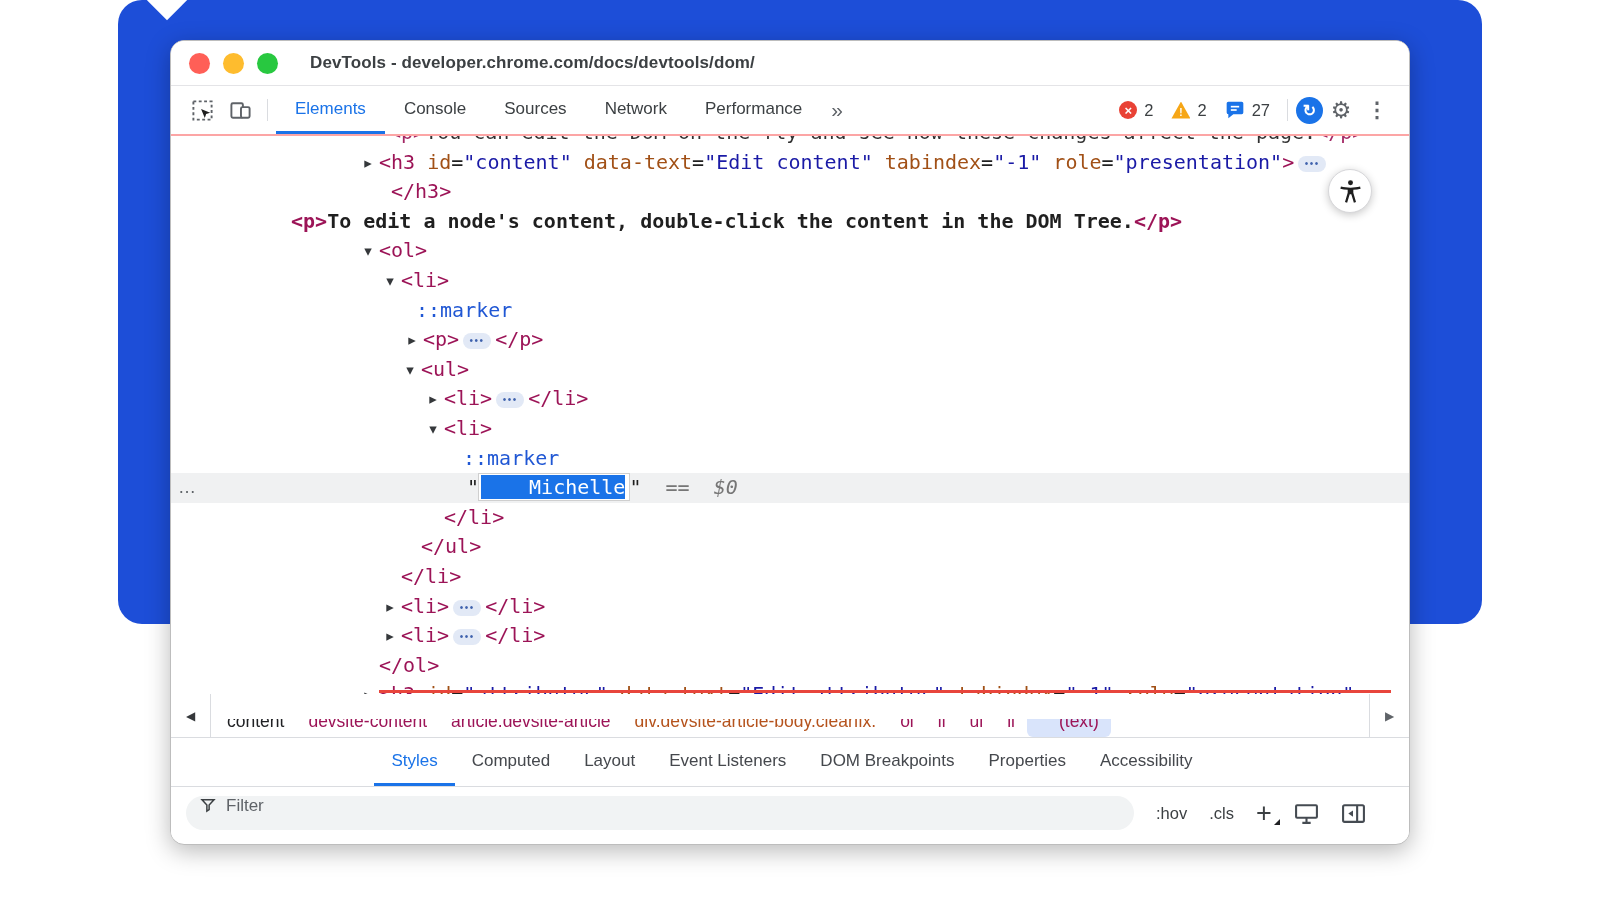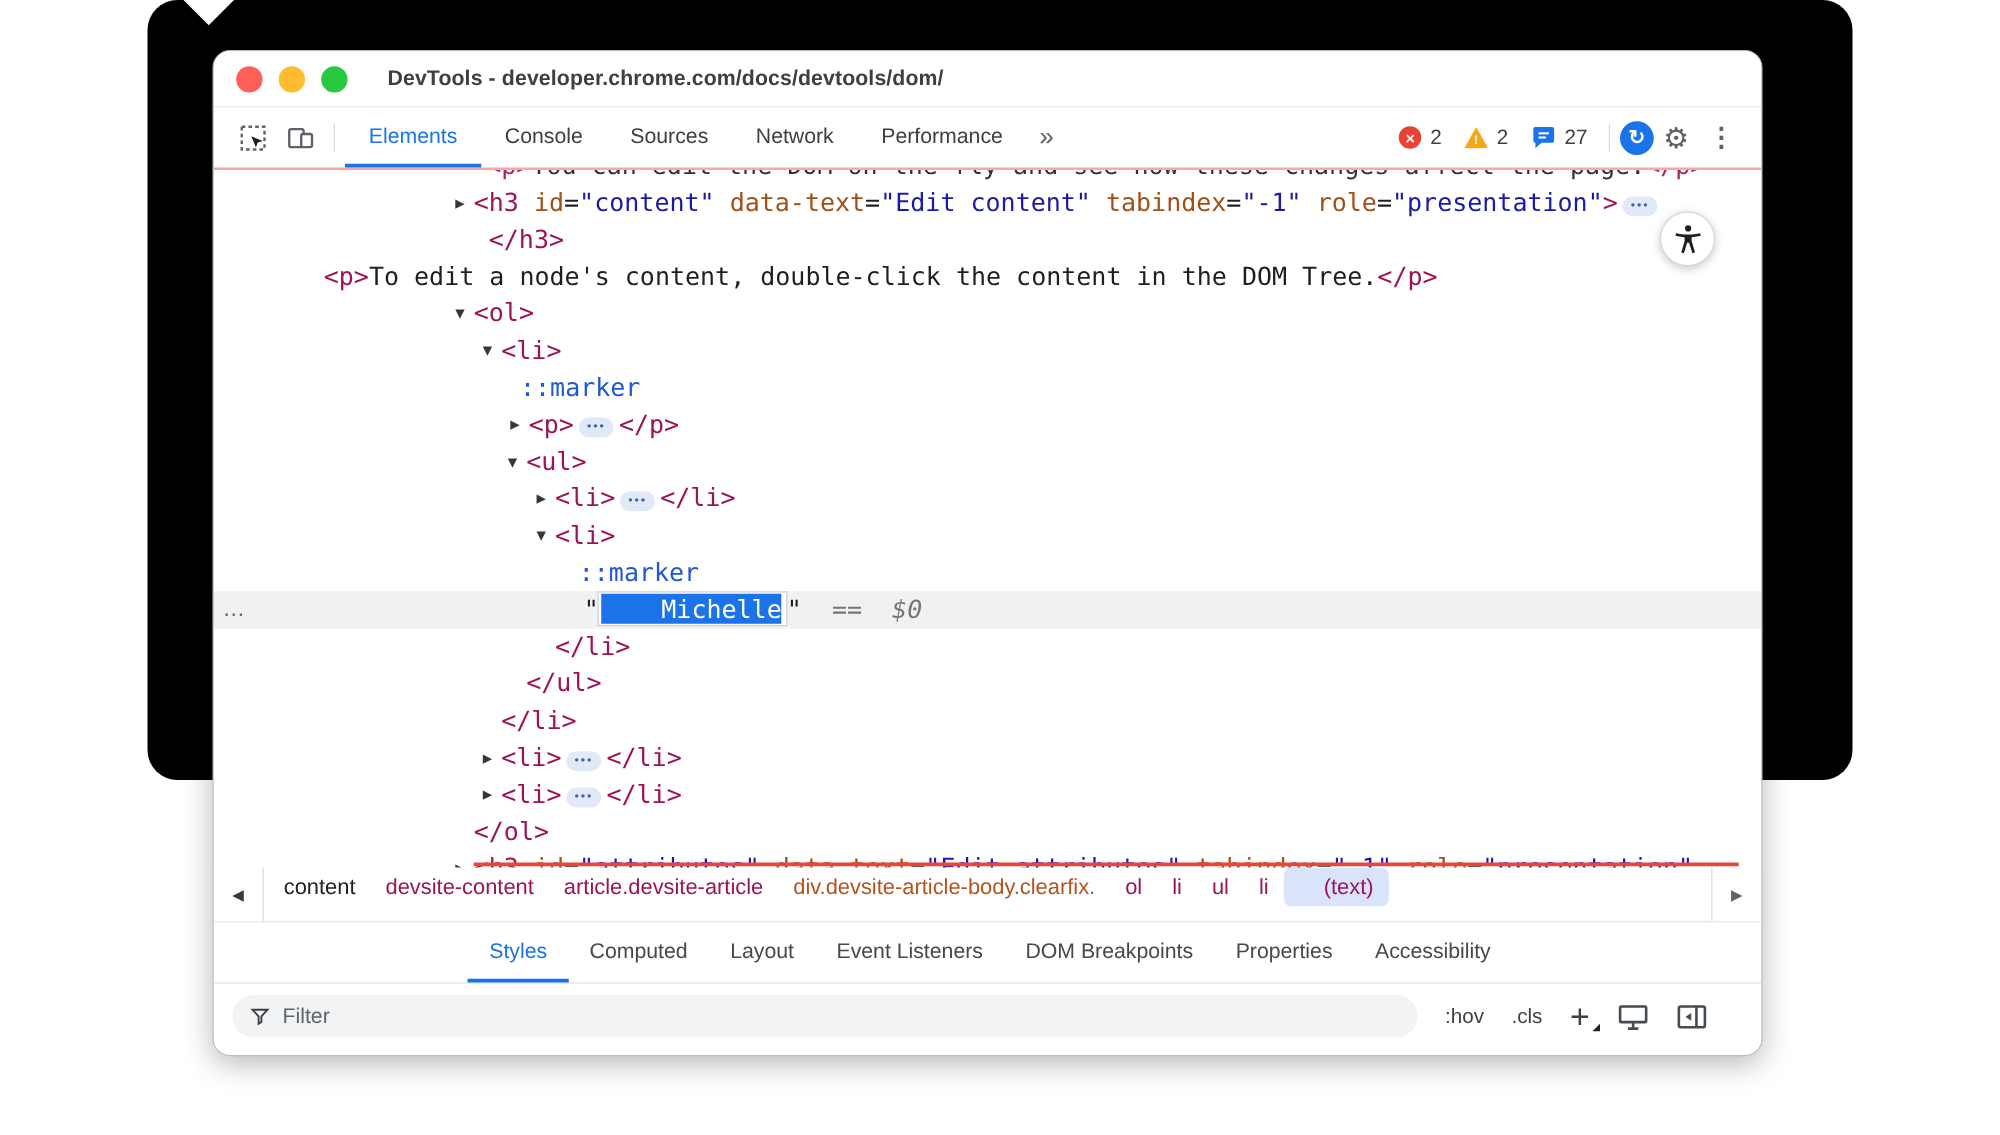--- a/index.html
+++ b/index.html
@@ -1,19 +1,19 @@
 <!DOCTYPE html>
 <html><head>
 <meta charset="utf-8">
 <style>
   * { margin:0; padding:0; box-sizing:border-box; }
   html,body { background:#ffffff; }
   body { width:1600px; height:908px; position:relative; font-family:"Liberation Sans", sans-serif; overflow:hidden; }
 
-  .backdrop { position:absolute; left:118px; top:0; width:1364px; height:624px; background:#000000; border-radius:24px; }
+  .backdrop { position:absolute; left:118px; top:0; width:1364px; height:624px; background:#1d4ed8; border-radius:24px; }
   .notch { position:absolute; left:34px; top:-16px; width:30px; height:30px; background:#ffffff; transform:rotate(45deg); }
 
   .devtools-window { position:absolute; left:52px; top:40px; width:1240px; height:805px; background:#ffffff;
     border:1px solid #bdbdbd; border-radius:14px; box-shadow:0 6px 24px rgba(0,0,0,.28); overflow:hidden; }
 
   
   .titlebar { height:45px; display:flex; align-items:center; border-bottom:1px solid #e4e4e7; padding-left:18px; background:#fff; }
   .traffic-lights { display:flex; gap:13px; align-items:center; }
   .tl { width:21px; height:21px; border-radius:50%; display:inline-block; }
   .tl.red { background:#ff5f57; }
@@ -58,35 +58,35 @@
 
   
   .a11y-fab { position:absolute; left:1157px; top:128px; width:44px; height:44px; border-radius:50%; background:#fff;
     border:1px solid #d7d7da; box-shadow:0 2px 8px rgba(0,0,0,.22); display:flex; align-items:center; justify-content:center; cursor:pointer; z-index:5; }
 
   
   .crumbbar { height:44px; display:flex; align-items:stretch; border-bottom:1px solid #dadce0; background:#fff; }
   .crumb-scroll { width:40px; background:#fff; border:none; font-size:12px; color:#35383b; cursor:pointer; }
   .crumb-scroll.left { border-right:1px solid #dadce0; }
   .crumb-scroll.right { border-left:1px solid #dadce0; color:#5f6368; }
-  .crumbs { flex:1; display:flex; align-items:flex-start; overflow:hidden; padding:0 4px; }
+  .crumbs { flex:1; display:flex; align-items:flex-end; overflow:hidden; padding:0 4px;margin-top:25px; }
   .crumb { font-size:17.5px; padding:5px 12px; white-space:nowrap; cursor:pointer; }
   .crumb-node { color:#9c1457; }
   .crumb-dark { color:#202124; }
   .crumb-orange { color:#b5531d; }
   .crumb.selected { background:#d9e4fb; border-radius:6px;padding-left:32px; }
 
   
   .styles-tabs { height:49px; display:flex; align-items:stretch; border-bottom:1px solid #dadce0; padding-left:4px; background:#fff;justify-content:center; }
   .stab { display:flex; align-items:center; padding:0 17px; font-size:17px; color:#45484d; border-bottom:3px solid transparent; cursor:pointer; }
   .stab.active { color:#1a73e8; border-bottom-color:#1a73e8; font-weight:500; }
 
   
   .filter-row { height:52px; display:flex; align-items:center; gap:22px; padding:0 18px 0 15px; background:#fff; }
-  .filter-input { flex:1; max-width:948px; height:34px; background:#f1f3f4; border-radius:17px; display:flex; align-items:center; gap:9px; padding:0 13px; }
+  .filter-input { flex:1; max-width:948px; height:34px; background:#f1f3f4; border-radius:17px; display:flex; align-items:flex-start; gap:9px; padding:0 13px; }
   .filter-input input { border:none; background:transparent; outline:none; font-size:17px; color:#202124; flex:1; font-family:"Liberation Sans", sans-serif; }
   .filter-input input::placeholder { color:#5f6368; }
   .tool-txt { font-size:16.5px; color:#3c4043; cursor:pointer; white-space:nowrap; }
   .plus-wrap { position:relative; cursor:pointer; }
   .plus { font-size:27px; font-weight:300; color:#3c4043; line-height:1; }
   .plus-corner { position:absolute; right:-8px; bottom:2px; width:0; height:0; border-bottom:6px solid #202124; border-left:6px solid transparent; }
   .ftool-btn { background:none; border:none; cursor:pointer; display:flex; align-items:center; }
 </style>
 </head>
 <body>
@@ -150,21 +150,21 @@
       <button class="sync-btn">↻</button>
       <button class="gear-btn">⚙</button>
       <button class="kebab-btn">⋮</button>
     </div>
 
     <div class="dom-tree" id="dom-tree">
       <div class="red-bar"></div>
     <div class="tree-line cut-top" style="padding-left: 218px;"><span class="t-tag">&lt;p&gt;</span><span class="t-plain">You can edit the DOM on the fly and see how these changes affect the page.</span><span class="t-tag">&lt;/p&gt;</span></div>
         <div class="tree-line" style="padding-left: 208px;"><span class="arrow" style="left: 188px;">▸</span><span class="t-tag">&lt;h3</span><span class="t-attr"> id</span><span class="t-plain">=</span><span class="t-val">"content"</span><span class="t-attr"> data-text</span><span class="t-plain">=</span><span class="t-val">"Edit content"</span><span class="t-attr"> tabindex</span><span class="t-plain">=</span><span class="t-val">"-1"</span><span class="t-attr"> role</span><span class="t-plain">=</span><span class="t-val">"presentation"</span><span class="t-tag">&gt;</span><span class="pill">•••</span></div>
         <div class="tree-line" style="padding-left: 220px;"><span class="t-tag">&lt;/h3&gt;</span></div>
-        <div class="tree-line" style="padding-left: 88px;"><span class="t-tag">&lt;p&gt;</span><span class="t-plain">To edit a node's content, double-click the content in the DOM Tree.</span><span class="t-tag">&lt;/p&gt;</span></div>
+        <div class="tree-line" style="padding-left: 120px; font-weight: bold;"><span class="t-tag">&lt;p&gt;</span><span class="t-plain">To edit a node's content, double-click the content in the DOM Tree.</span><span class="t-tag">&lt;/p&gt;</span></div>
         <div class="tree-line" style="padding-left: 208px;"><span class="arrow" style="left: 188px;">▾</span><span class="t-tag">&lt;ol&gt;</span></div>
         <div class="tree-line" style="padding-left: 230px;"><span class="arrow" style="left: 210px;">▾</span><span class="t-tag">&lt;li&gt;</span></div>
         <div class="tree-line" style="padding-left: 245px;"><span class="t-pseudo">::marker</span></div>
         <div class="tree-line" style="padding-left: 252px;"><span class="arrow" style="left: 232px;">▸</span><span class="t-tag">&lt;p&gt;</span><span class="pill">•••</span><span class="t-tag">&lt;/p&gt;</span></div>
         <div class="tree-line" style="padding-left: 250px;"><span class="arrow" style="left: 230px;">▾</span><span class="t-tag">&lt;ul&gt;</span></div>
         <div class="tree-line" style="padding-left: 273px;"><span class="arrow" style="left: 253px;">▸</span><span class="t-tag">&lt;li&gt;</span><span class="pill">•••</span><span class="t-tag">&lt;/li&gt;</span></div>
         <div class="tree-line" style="padding-left: 273px;"><span class="arrow" style="left: 253px;">▾</span><span class="t-tag">&lt;li&gt;</span></div>
         <div class="tree-line" style="padding-left: 292px;"><span class="t-pseudo">::marker</span></div>
         <div class="tree-line hl" style="padding-left: 296px;"><span class="gutter">…</span><span class="t-plain">"</span><span class="editbox"><span class="sel">Michelle</span></span><span class="t-plain">"</span><span class="t-eq">  ==  </span><span class="t-dollar">$0</span></div>
         <div class="tree-line" style="padding-left: 273px;"><span class="t-tag">&lt;/li&gt;</span></div>

